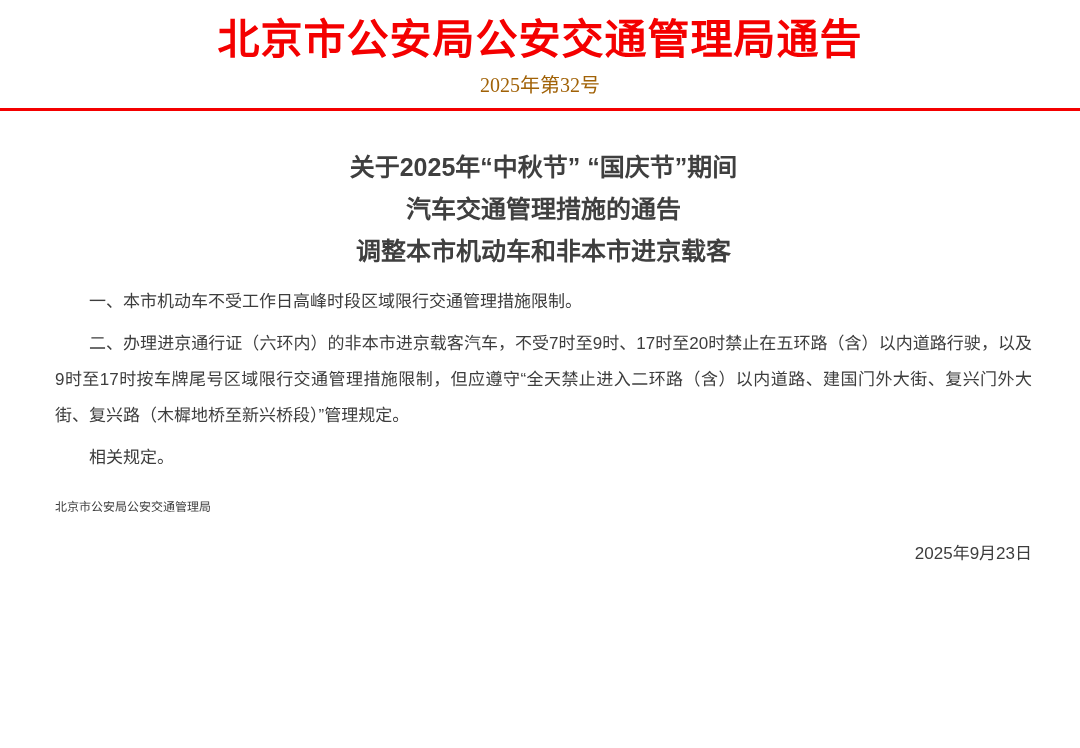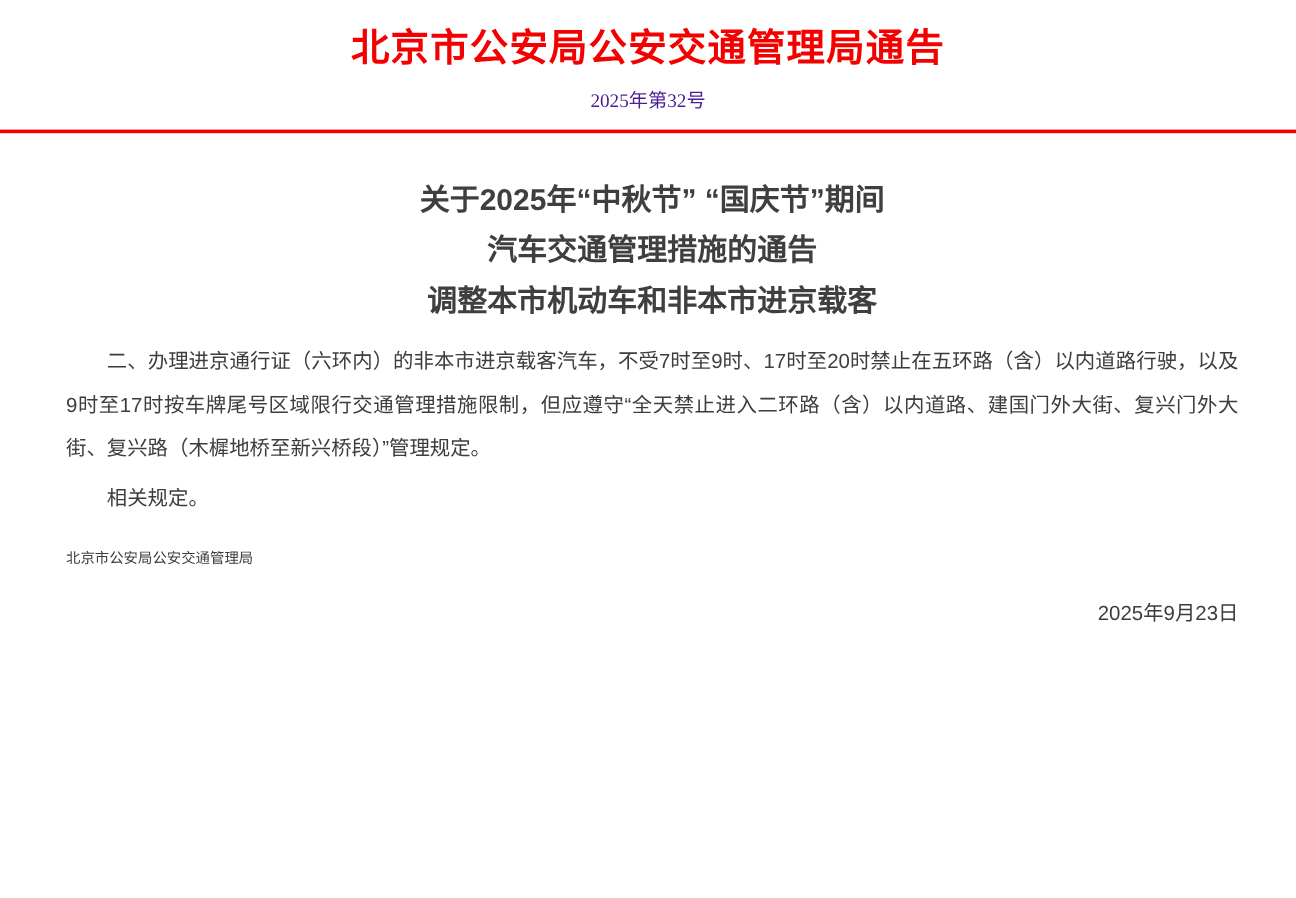--- a/index.html
+++ b/index.html
@@ -20,32 +20,32 @@
     background: #ffffff;
     box-sizing: border-box;
   }
   
   .page-header {
     text-align: center;
     padding-top: 20px;
   }
   .agency-title {
     margin: 0;
-    font-size: 32px;
+    font-size: 42px;
     line-height: 40px;
     font-weight: bold;
     letter-spacing: 1px;
     color: var(--accent-red, #f40000);
   }
   .issue-number {
     margin-top: 15px;
-    font-size: 16px;
+    font-size: 20px;
     line-height: 20px;
     font-family: "Liberation Serif", "DejaVu Serif", serif;
-    color: #4c1d95;
+    color: #a16207;
   }
   .red-divider {
     margin-top: 13px;
     height: 3px;
     width: 100%;
     background: var(--accent-red, #f40000);
   }
   
   .doc {
     box-sizing: border-box;
@@ -102,20 +102,21 @@
 
   <main class="doc">
 
     <h2 class="doc-title">
       <span class="line">关于2025年“中秋节” “国庆节”期间</span>
       <span class="line">汽车交通管理措施的通告</span>
       <span class="line">调整本市机动车和非本市进京载客</span>
     </h2>
 
 
+    <p class="para indent">一、本市机动车不受工作日高峰时段区域限行交通管理措施限制。</p>
 
     <p class="para indent">二、办理进京通行证（六环内）的非本市进京载客汽车，不受7时至9时、17时至20时禁止在五环路（含）以内道路行驶，以及9时至17时按车牌尾号区域限行交通管理措施限制，但应遵守“全天禁止进入二环路（含）以内道路、建国门外大街、复兴门外大街、复兴路（木樨地桥至新兴桥段）”管理规定。</p>
 
     <p class="para indent">相关规定。</p>
 
     <div class="signature-block">北京市公安局公安交通管理局</div>
 
     <div class="issue-date">2025年9月23日</div>
 
   </main>

